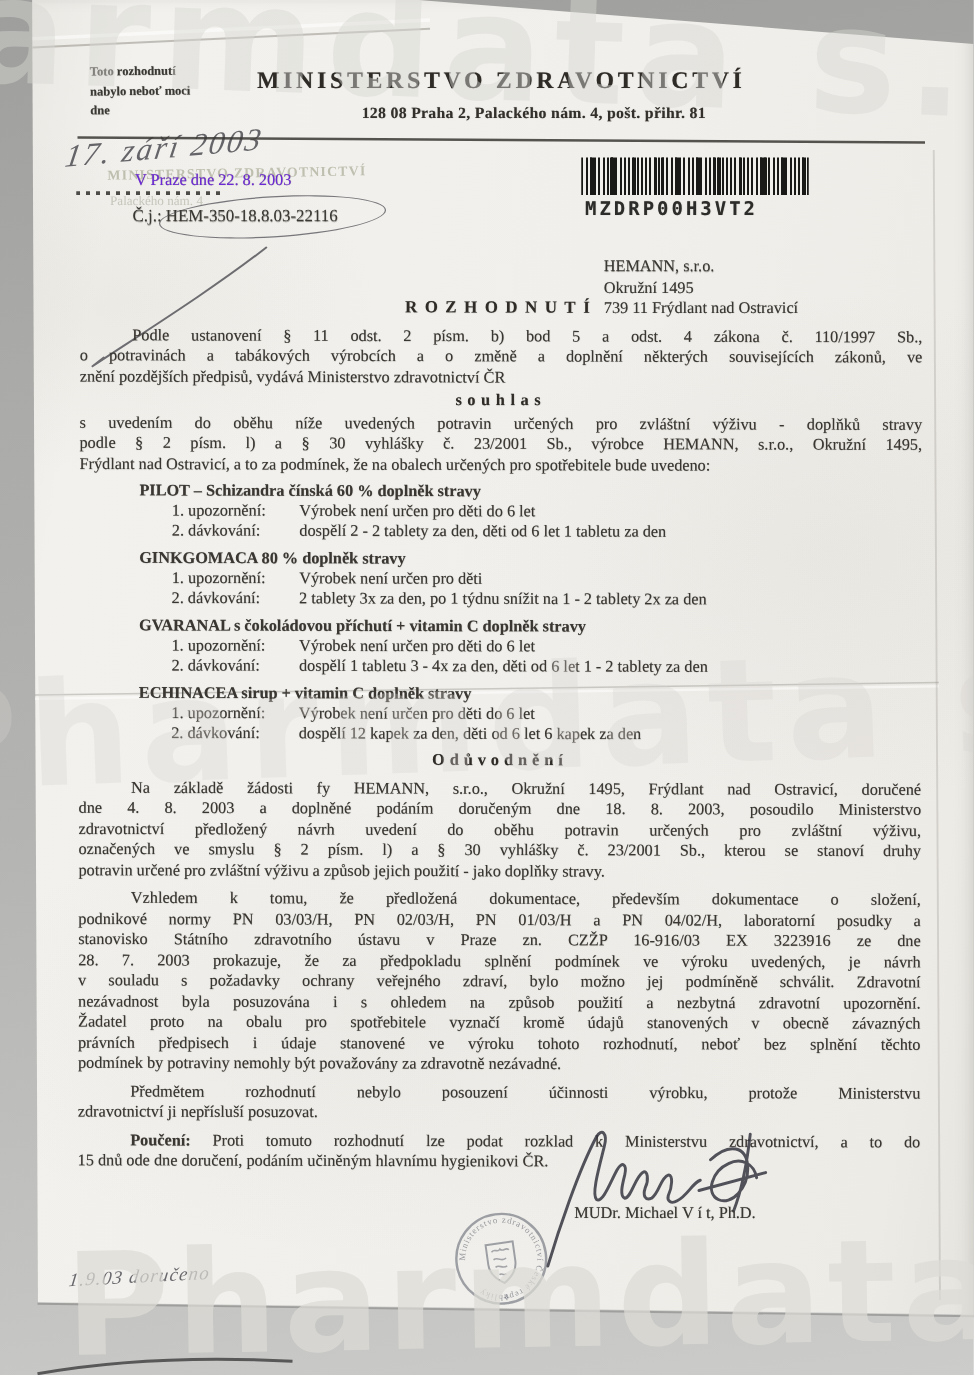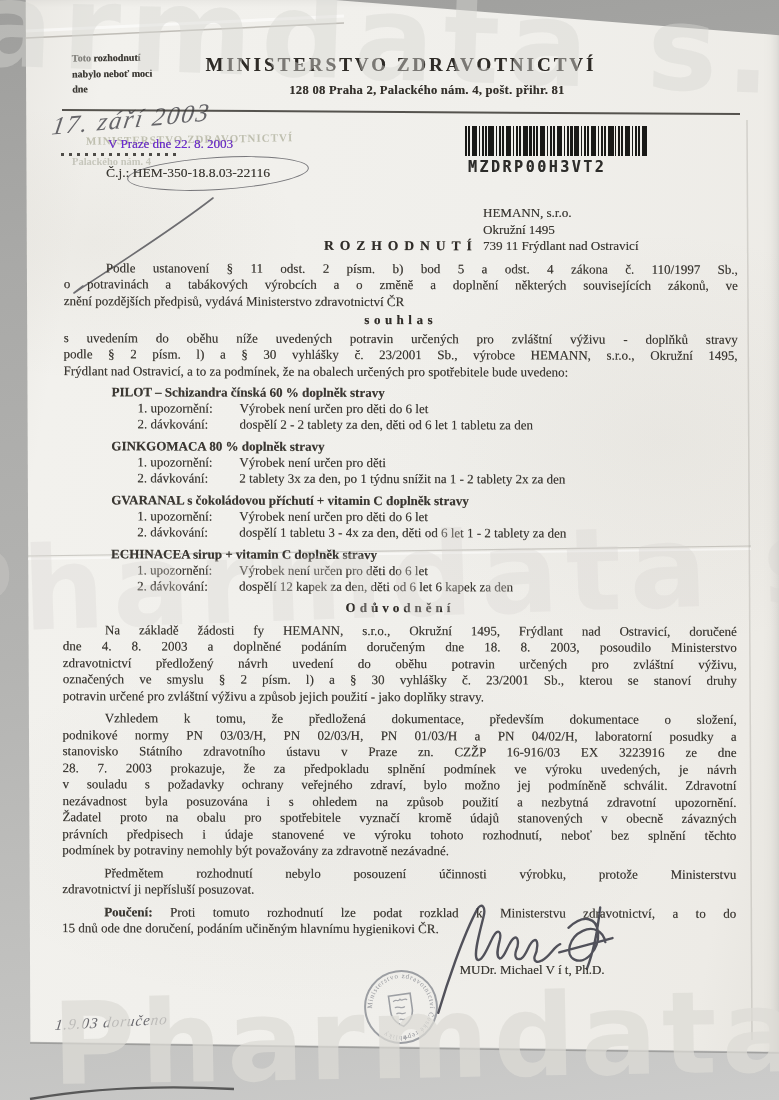--- a/index.html
+++ b/index.html
@@ -28,21 +28,21 @@
     font-style:italic;font-size:25px;color:rgba(62,62,68,.78);
     transform:rotate(-5deg) skewX(-14deg);letter-spacing:2px;white-space:nowrap;
   }
   .header-center{position:absolute;left:63px;top:54px;width:676px;text-align:center;}
   .ministry{font-weight:bold;font-size:19px;letter-spacing:3px;color:#2e2b27;white-space:nowrap;}
   .ministry-addr{font-weight:bold;font-size:12.5px;letter-spacing:.3px;margin-top:7px;padding-left:52px;color:#33302b;}
   .header-rule{position:absolute;left:62px;top:111px;width:678px;border-top:2.2px solid rgba(58,55,50,.85);transform:rotate(.35deg);}
   .dotted-line{position:absolute;left:61px;top:153px;width:118px;height:3px;
     background:repeating-linear-gradient(90deg,#4e4c48 0 3px,transparent 3px 8px);}
   .ghost1{position:absolute;left:86px;top:133px;font-weight:bold;font-size:11px;letter-spacing:1px;color:rgba(142,144,116,.5);transform:rotate(-1deg);white-space:nowrap;}
-  .ghost2{position:absolute;left:72px;top:156px;font-size:10.5px;color:rgba(140,142,124,.42);white-space:nowrap;font-weight:bold;}
+  .ghost2{position:absolute;left:88px;top:156px;font-size:10.5px;color:rgba(140,142,124,.42);white-space:nowrap;}
   .place-date{position:absolute;left:108px;top:136px;font-size:13px;color:#6d28d9;}
   .ref-line{position:absolute;left:106px;top:165px;font-size:13.5px;color:#3a3833;}
   .pen-ellipse{position:absolute;left:127px;top:157px;width:180px;height:31px;border:1.6px solid rgba(68,68,76,.7);border-radius:50%;transform:rotate(-3.5deg);}
   
   .barcode{position:absolute;left:465px;top:126px;width:182px;height:30px;
     background:
       repeating-linear-gradient(90deg,#191917 0 1.6px,transparent 1.6px 3.4px),
       repeating-linear-gradient(90deg,transparent 0 7px,#191917 7px 10px,transparent 10px 17px),
       repeating-linear-gradient(90deg,transparent 0 23px,#191917 23px 25.5px,transparent 25.5px 41px);}
   .barcode-value{position:absolute;left:468px;top:158px;font-family:"DejaVu Sans Mono","Liberation Mono",monospace;font-weight:bold;font-size:15px;letter-spacing:2.5px;color:#2c2c2a;}

